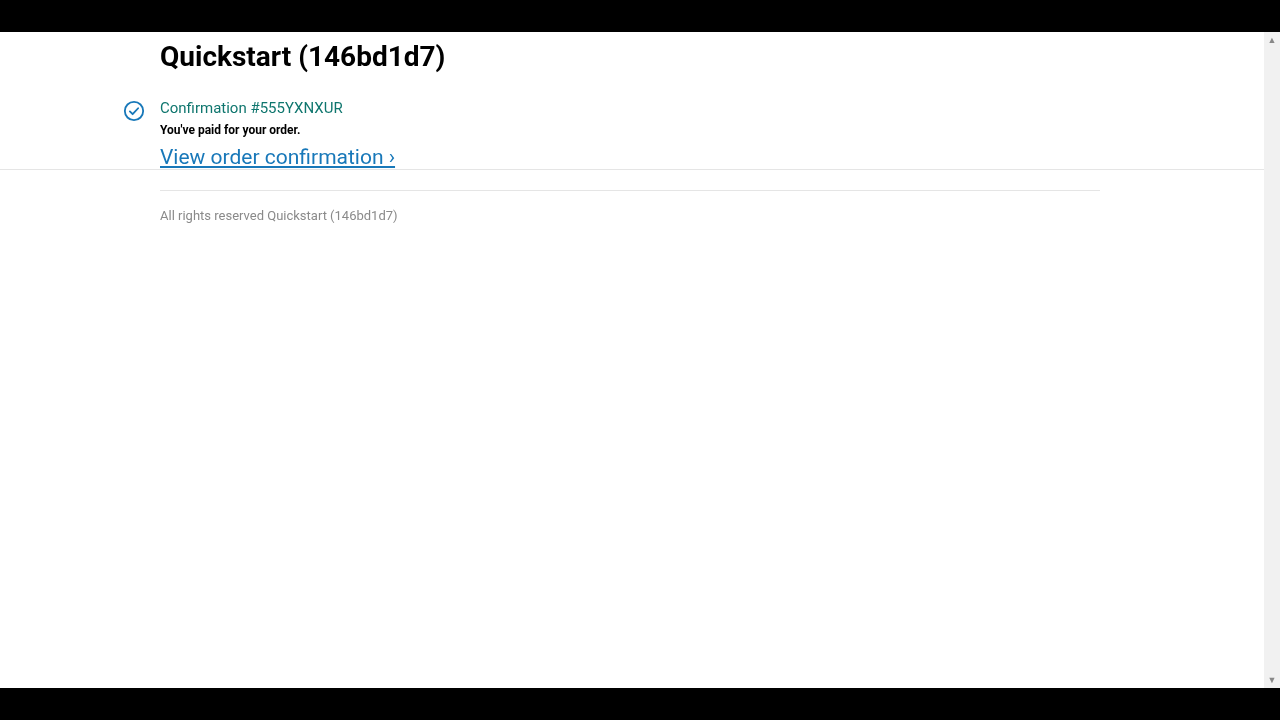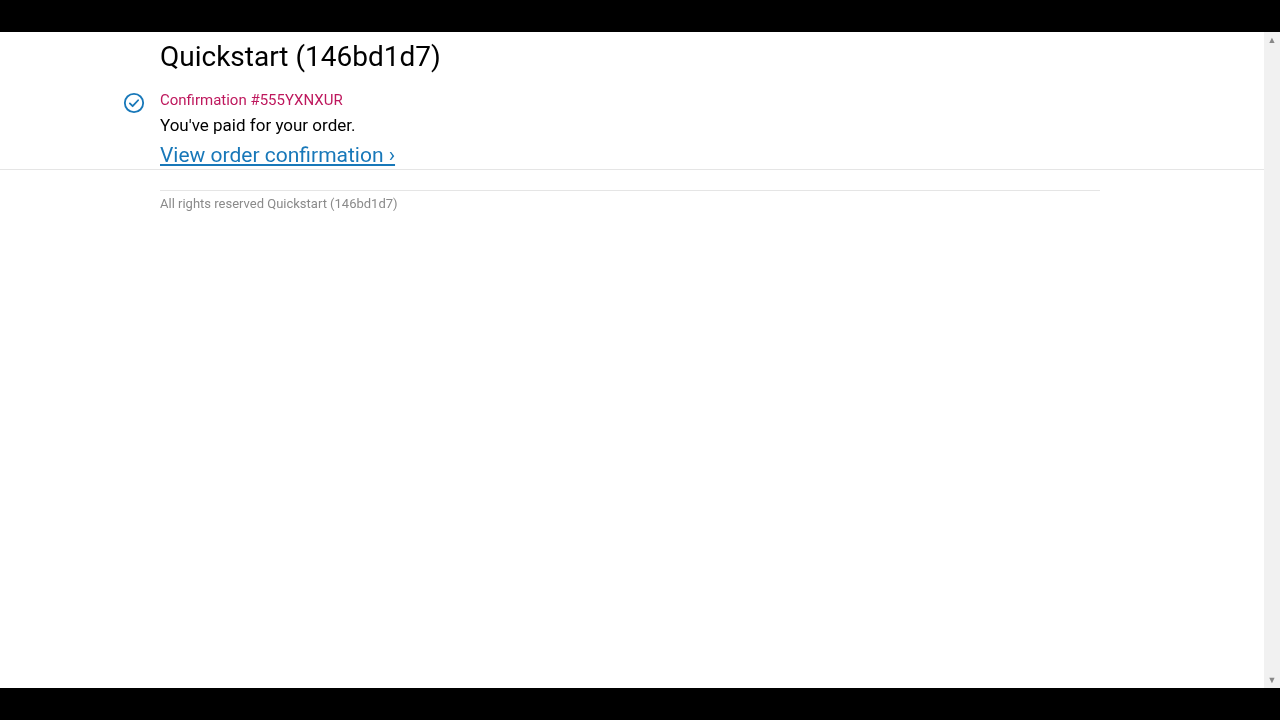--- a/index.html
+++ b/index.html
@@ -28,48 +28,48 @@
       bottom: 0;
       left: 0;
     }
     .content-wrap {
       padding-left: 160px;
       padding-right: 160px;
       padding-top: 8px;
     }
     .page-title {
       font-size: 28px;
-      font-weight: 400;
+      font-weight: 700;
       color: #000;
-      margin-bottom: 18px;
+      margin-bottom: 26px;
     }
     .confirmation-block {
       position: relative;
       padding-left: 0;
     }
     .check-icon {
       position: absolute;
       left: -37px;
       top: 1px;
       width: 22px;
       height: 22px;
     }
     .check-icon svg {
       width: 22px;
       height: 22px;
       display: block;
     }
     .confirmation-number {
       font-size: 15px;
-      color: #be185d;
+      color: #0f766e;
       margin-bottom: 6px;
     }
     .paid-message {
-      font-size: 17px;
-      font-weight: 400;
+      font-size: 12px;
+      font-weight: 700;
       color: #000;
       margin-bottom: 8px;
     }
     .view-link {
       font-size: 21px;
       color: #1878b9;
       text-decoration: underline;
       cursor: pointer;
       display: inline-block;
     }
@@ -89,21 +89,21 @@
       margin-left: 160px;
       position: absolute;
       left: 0;
       top: 190px;
     }
     .footer-text {
       font-size: 13px;
       color: #8a8a8a;
       position: absolute;
       left: 160px;
-      top: 196px;
+      top: 208px;
     }
     .scrollbar {
       position: absolute;
       right: 0;
       top: 32px;
       width: 16px;
       height: 656px;
       background: #f1f1f1;
     }
     .scroll-arrow-up, .scroll-arrow-down {

